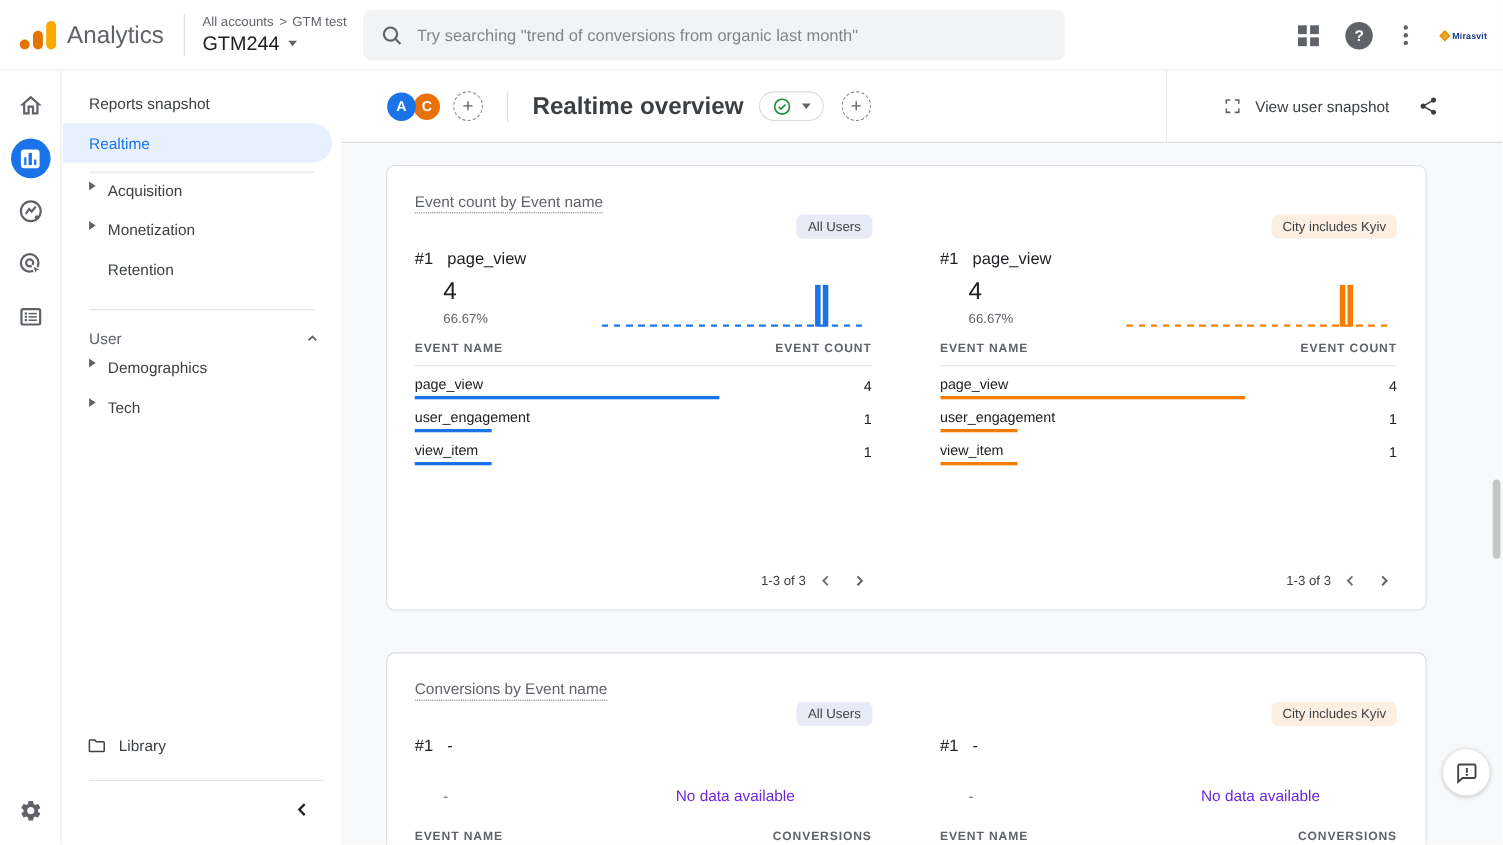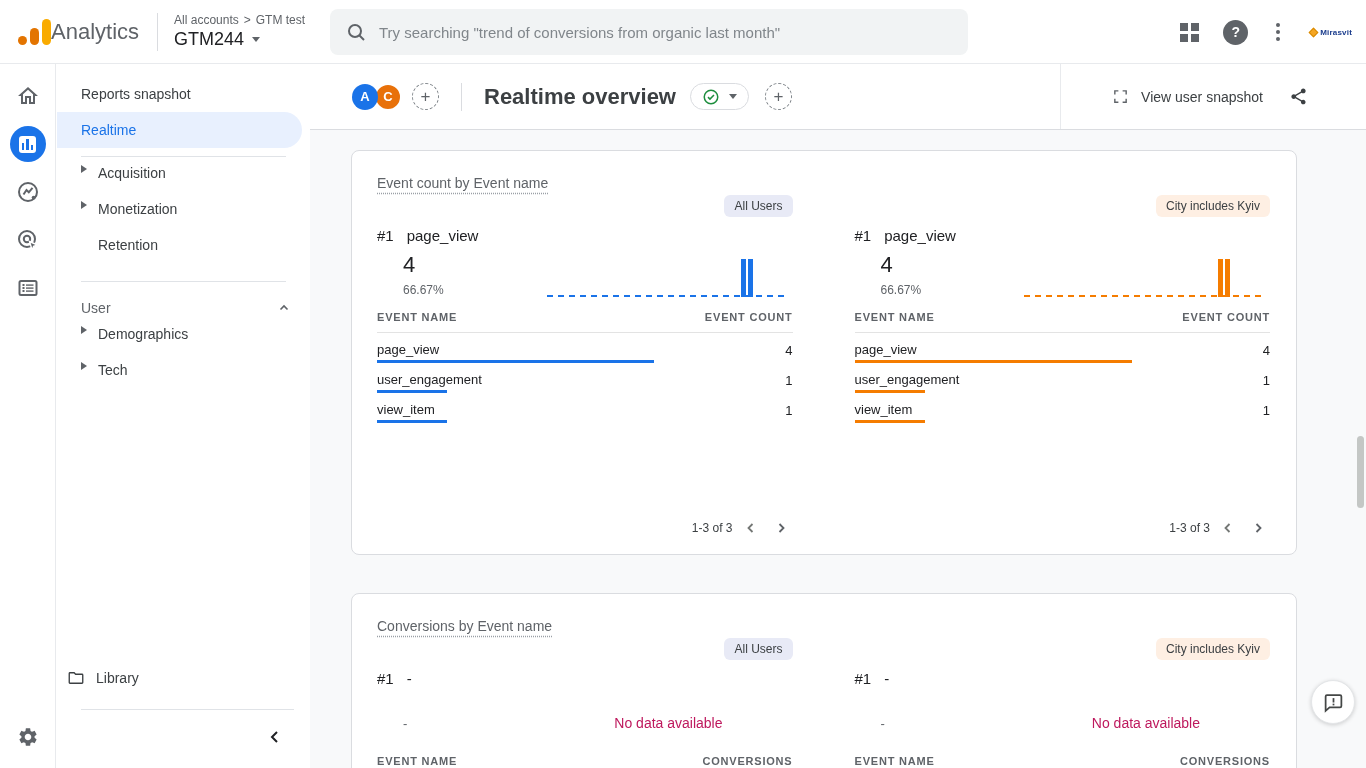--- a/index.html
+++ b/index.html
@@ -7,21 +7,21 @@
   body { position:relative; font-family:"Liberation Sans",sans-serif; background:#fff; color:#202124; }
 
   
   .app-header { position:absolute; top:0; left:0; width:1366px; height:64px; background:#fff;
                 border-bottom:1px solid #e8eaed; display:flex; align-items:center; z-index:5; }
   .logo-area { display:flex; align-items:center; margin-left:18px; }
   .ga-logo { display:flex; align-items:flex-end; gap:3px; height:26px; }
   .ga-dot { width:9px; height:9px; border-radius:50%; background:#e37400; }
   .ga-bar-mid { width:9px; height:17px; border-radius:4.5px; background:#e37400; }
   .ga-bar-tall { width:9px; height:26px; border-radius:4.5px; background:#f9ab00; }
-  .app-name { font-size:22px; color:#5f6368; }
+  .app-name { font-size:22px; color:#5f6368; margin-left:10px; }
   .header-divider { width:1px; height:38px; background:#dadce0; margin:0 16px 0 18px; }
   .property-block { display:flex; flex-direction:column; justify-content:center; gap:2px; }
   .breadcrumb { font-size:12px; color:#5f6368; display:flex; gap:5px; }
   .property-row { display:flex; align-items:center; gap:8px; font-size:18px; color:#202124; cursor:pointer; }
   .caret-down { width:0; height:0; border-left:4px solid transparent; border-right:4px solid transparent;
                 border-top:5px solid #5f6368; }
   .search-bar { position:absolute; left:330px; top:9px; width:638px; height:46px; background:#f1f3f4;
                 border-radius:8px; display:flex; align-items:center; padding:0 16px; gap:13px; }
   .search-bar input { flex:1; border:none; outline:none; background:transparent; font-size:15px;
                       color:#5f6368; font-family:"Liberation Sans",sans-serif; }
@@ -58,21 +58,21 @@
                         padding-left:24px; }
   .side-sep { border:none; border-top:1px solid #e0e3e7; margin:8px 24px 8px 24px; }
   .section-head { height:36px; display:flex; align-items:center; justify-content:space-between;
                   padding:0 20px 0 24px; font-size:14px; color:#5f6368; cursor:pointer; }
   .child-item { height:36px; display:flex; align-items:flex-start; padding-left:24px; gap:11px; font-size:14px;
                 color:#3c4043; cursor:pointer; }
   .tri-right { width:0; height:0; border-left:6px solid #5f6368; border-top:4px solid transparent;
                border-bottom:4px solid transparent; }
   .tri-placeholder { width:6px; }
   .library-row { position:absolute; bottom:72px; left:0; width:100%; height:36px; display:flex;
-                 align-items:center; padding-left:10px; gap:11px; font-size:14px; color:#3c4043; cursor:pointer; }
+                 align-items:center; padding-left:22px; gap:11px; font-size:14px; color:#3c4043; cursor:pointer; }
   .sidebar-bottom-sep { position:absolute; bottom:58px; left:24px; right:16px; border-top:1px solid #e0e3e7; }
   .collapse-btn { position:absolute; bottom:16px; right:24px; cursor:pointer; padding:4px; }
 
   
   .main { position:absolute; left:310px; top:64px; width:1056px; height:704px; }
   .toolbar { position:relative; height:66px; background:#fff; border-bottom:1px solid #dadce0;
              display:flex; align-items:center; }
   .chips { display:flex; align-items:center; margin-left:42px; }
   .chip { width:26px; height:26px; border-radius:50%; color:#fff; font-size:13px; font-weight:bold;
           display:flex; align-items:center; justify-content:center; cursor:pointer; }
@@ -122,21 +122,21 @@
   .t-row { display:flex; justify-content:space-between; align-items:flex-start; padding-top:9px; }
   .name-cell { display:flex; flex-direction:column; font-size:13px; color:#202124; }
   .name-bar { height:3px; margin-top:3px; }
   .name-bar.blue { background:#1a73e8; } .name-bar.orange { background:#f57c00; }
   .cell-val { font-size:13px; color:#202124; padding-top:1px; }
   .pagination { margin-top:auto; display:flex; justify-content:flex-end; align-items:center; gap:6px;
                 font-size:12px; color:#3c4043; }
   .page-btn { width:24px; height:24px; display:flex; align-items:center; justify-content:center; cursor:pointer; }
   .nodata-row { display:flex; margin-top:28px; align-items:center; }
   .nodata-dash { padding-left:26px; font-size:13px; color:#5f6368; }
-  .nodata-text { margin-left:auto; margin-right:70px; font-size:14px; color:#be185d; }
+  .nodata-text { margin-left:auto; margin-right:70px; font-size:14px; color:#6d28d9; }
   .conv-table-head { margin-top:24px; }
 
   
   .chat-fab { position:absolute; left:1311px; top:680px; width:44px; height:44px; border-radius:50%;
               background:#fff; border:1px solid #e4e6e8; box-shadow:0 1px 4px rgba(0,0,0,.18);
               display:flex; align-items:center; justify-content:center; cursor:pointer; z-index:8; }
   .scroll-thumb { position:absolute; left:1357px; top:436px; width:7px; height:72px; border-radius:4px;
                   background:#c4c7c5; z-index:9; cursor:pointer; }
 </style>
 </head>

